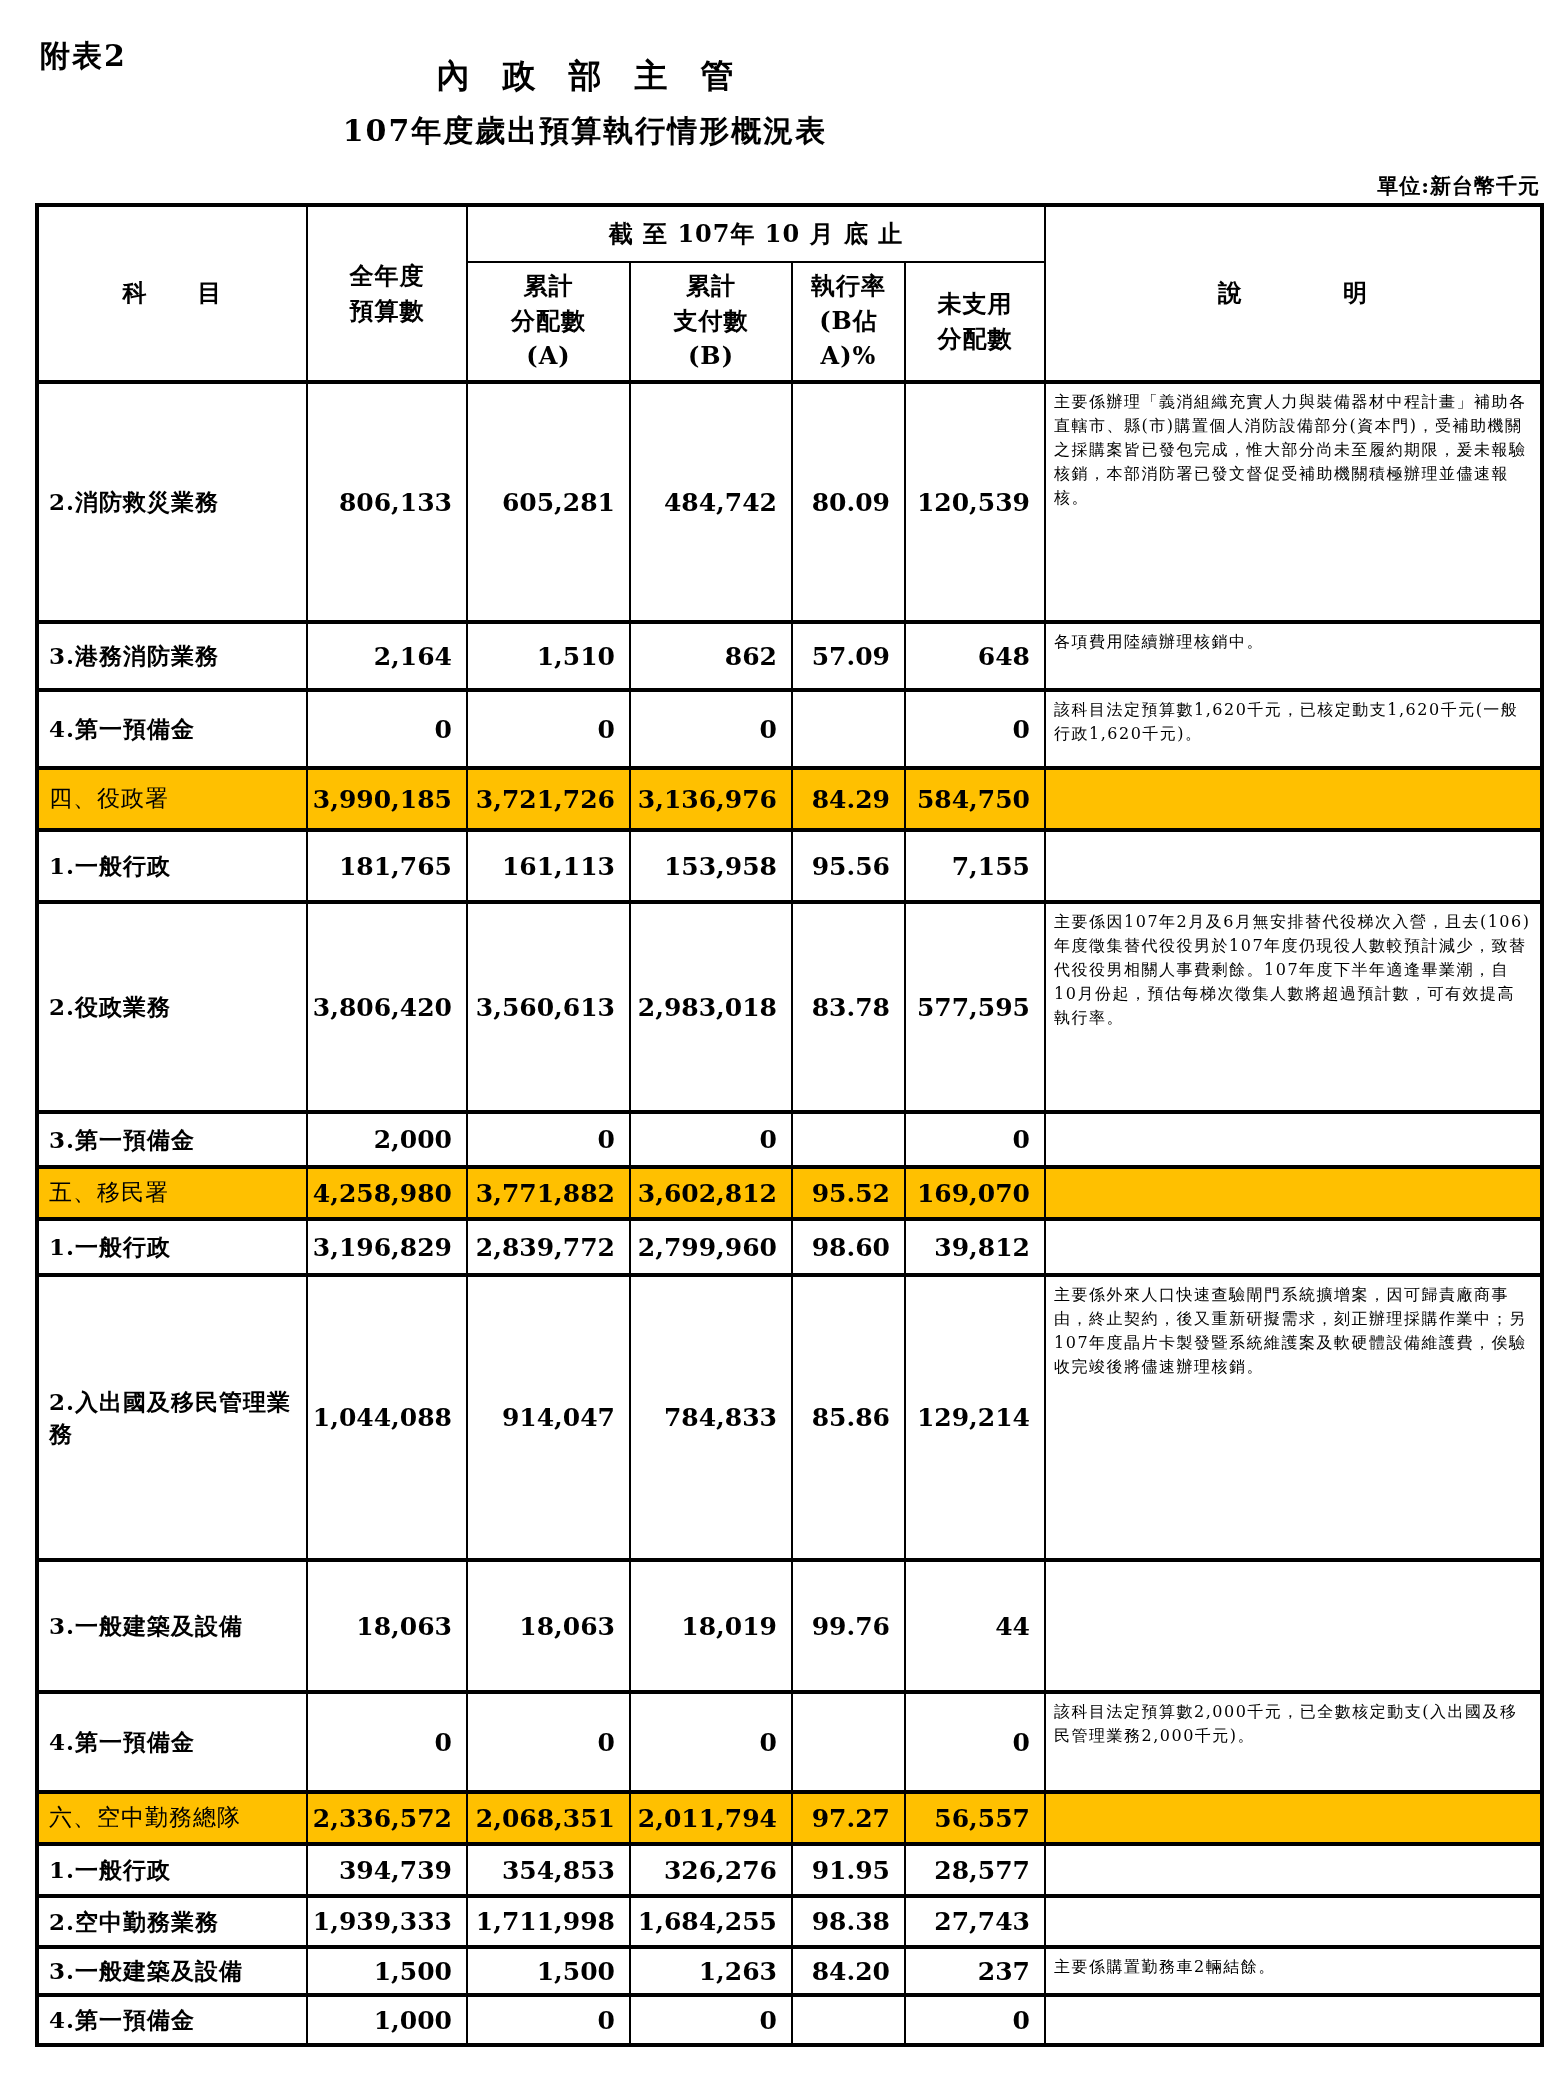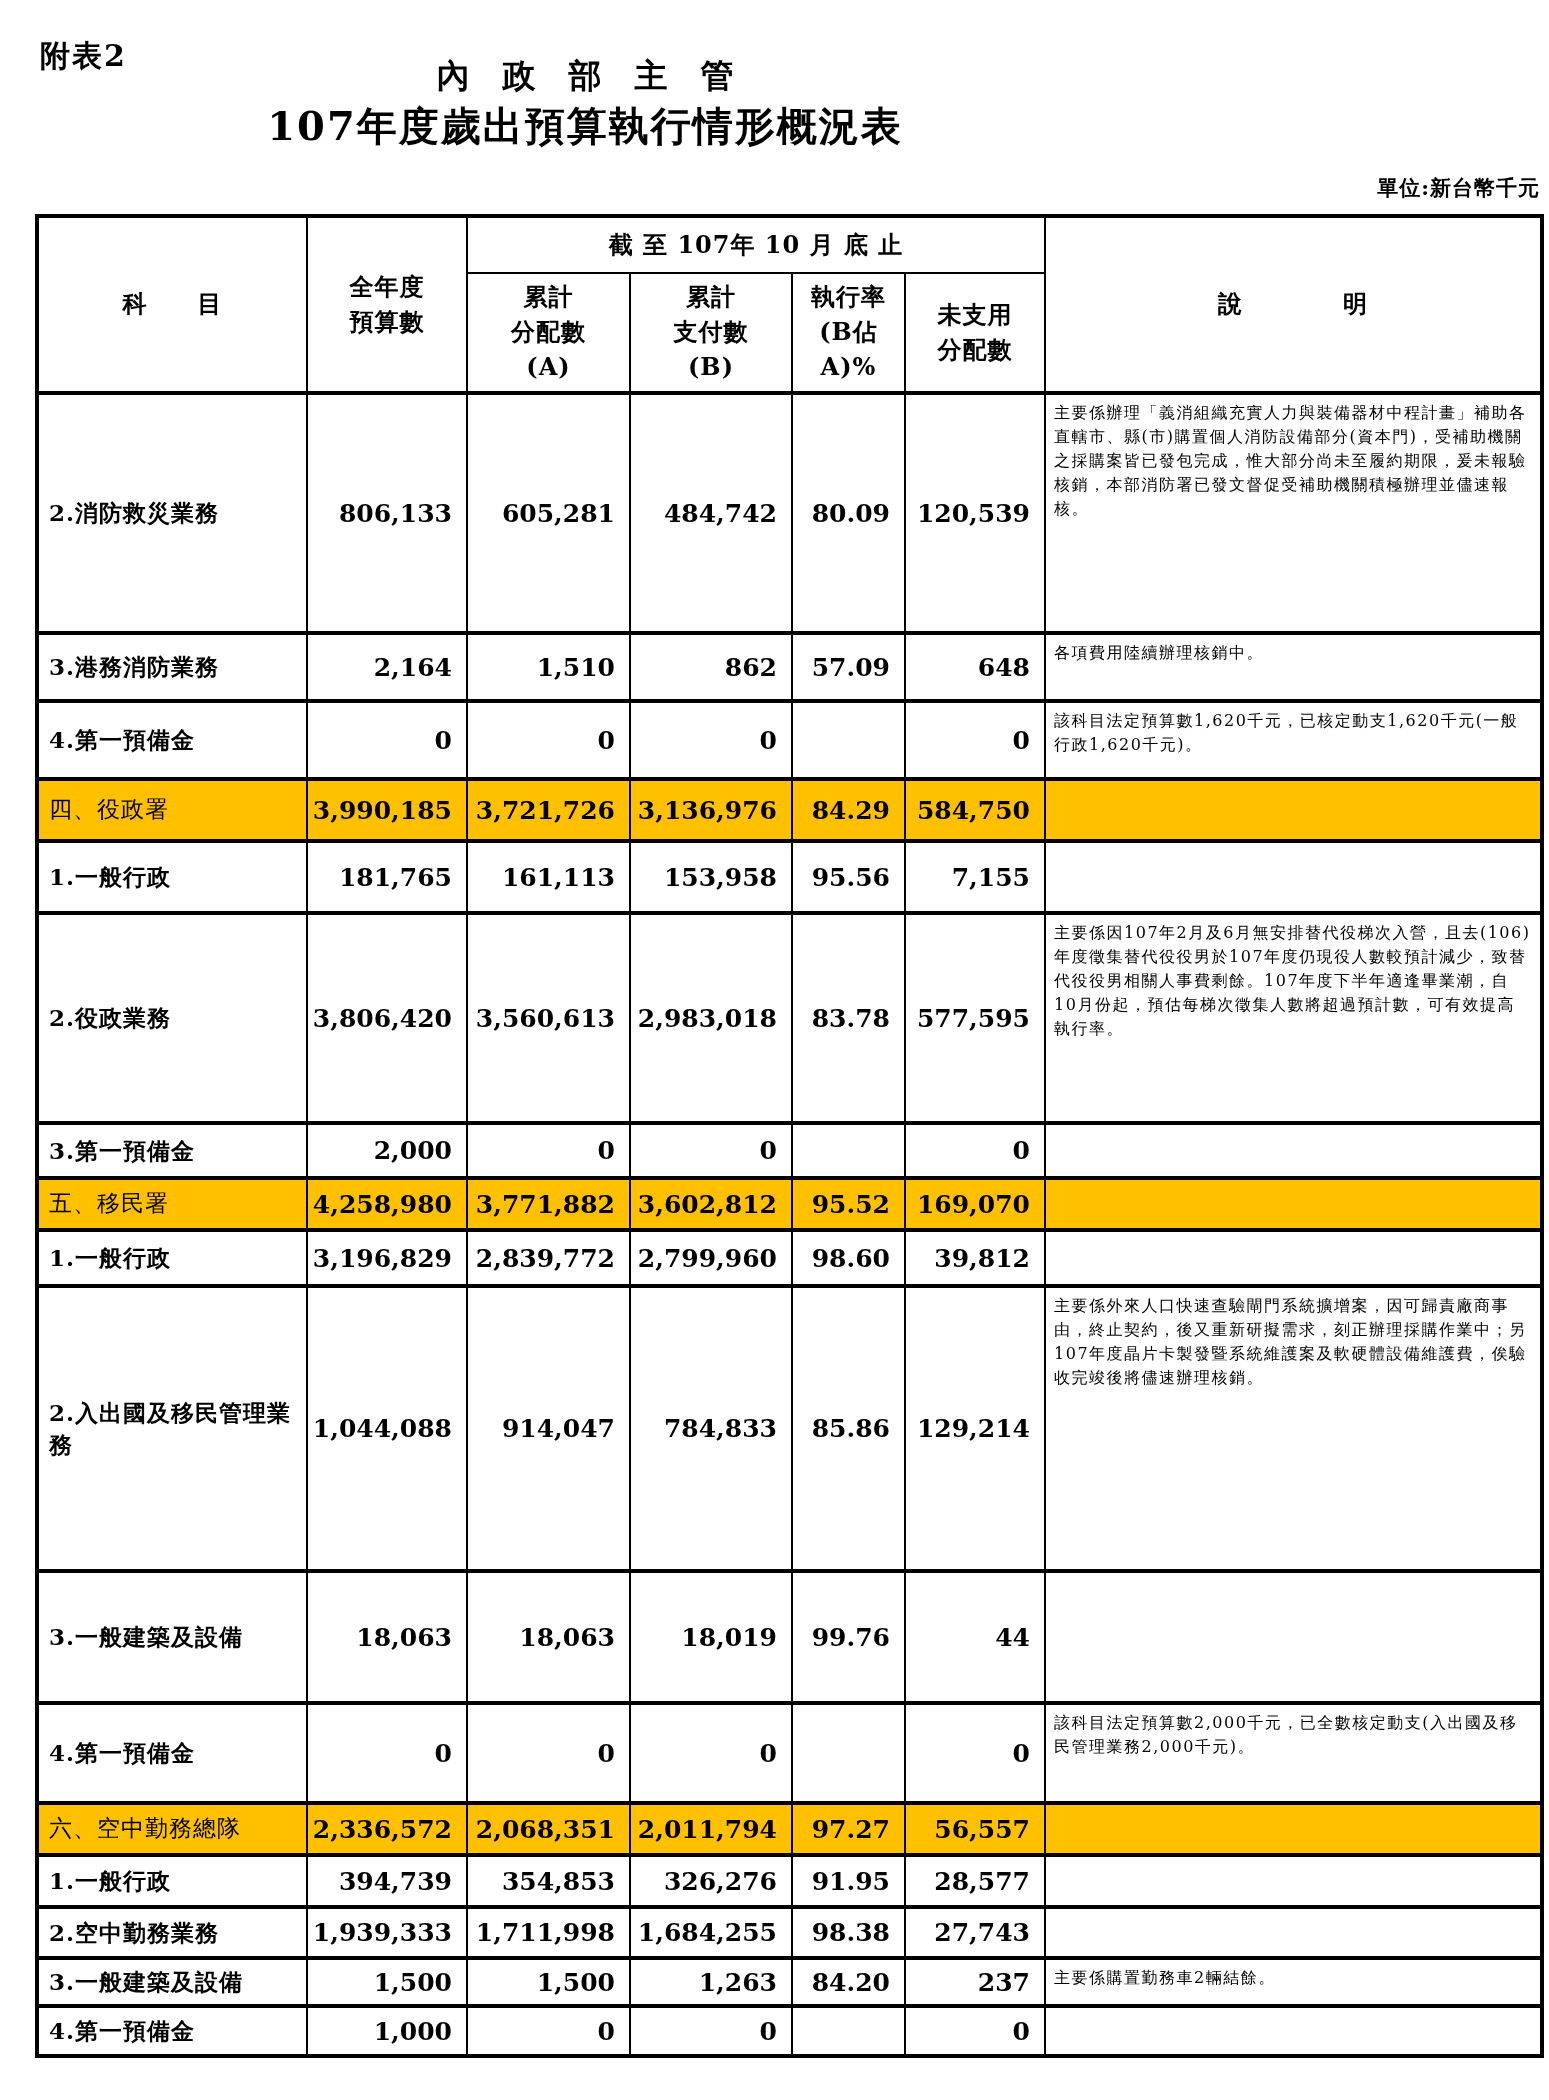--- a/index.html
+++ b/index.html
@@ -28,27 +28,28 @@
     margin: 0 0 0 35px;
     padding-top: 54px;
     text-align: center;
   }
   .title {
     font-size: 33px;
     font-weight: bold;
     white-space: pre-wrap;
   }
   .subtitle {
-    font-size: 40px;
-    font-weight: bold;
+    font-size: 30px;
+    font-weight: bold;
+    margin-top: 12px;
     letter-spacing: 2px;
   }
   .unit {
     width: 1505px;
-    margin: 20px 0 12px 35px;
+    margin: 20px 0 3px 35px;
     text-align: right;
     font-size: 21px;
     font-weight: bold;
     letter-spacing: 1px;
   }
   table.budget {
     margin-left: 35px;
     width: 1505px;
     border-collapse: collapse;
     table-layout: fixed;

